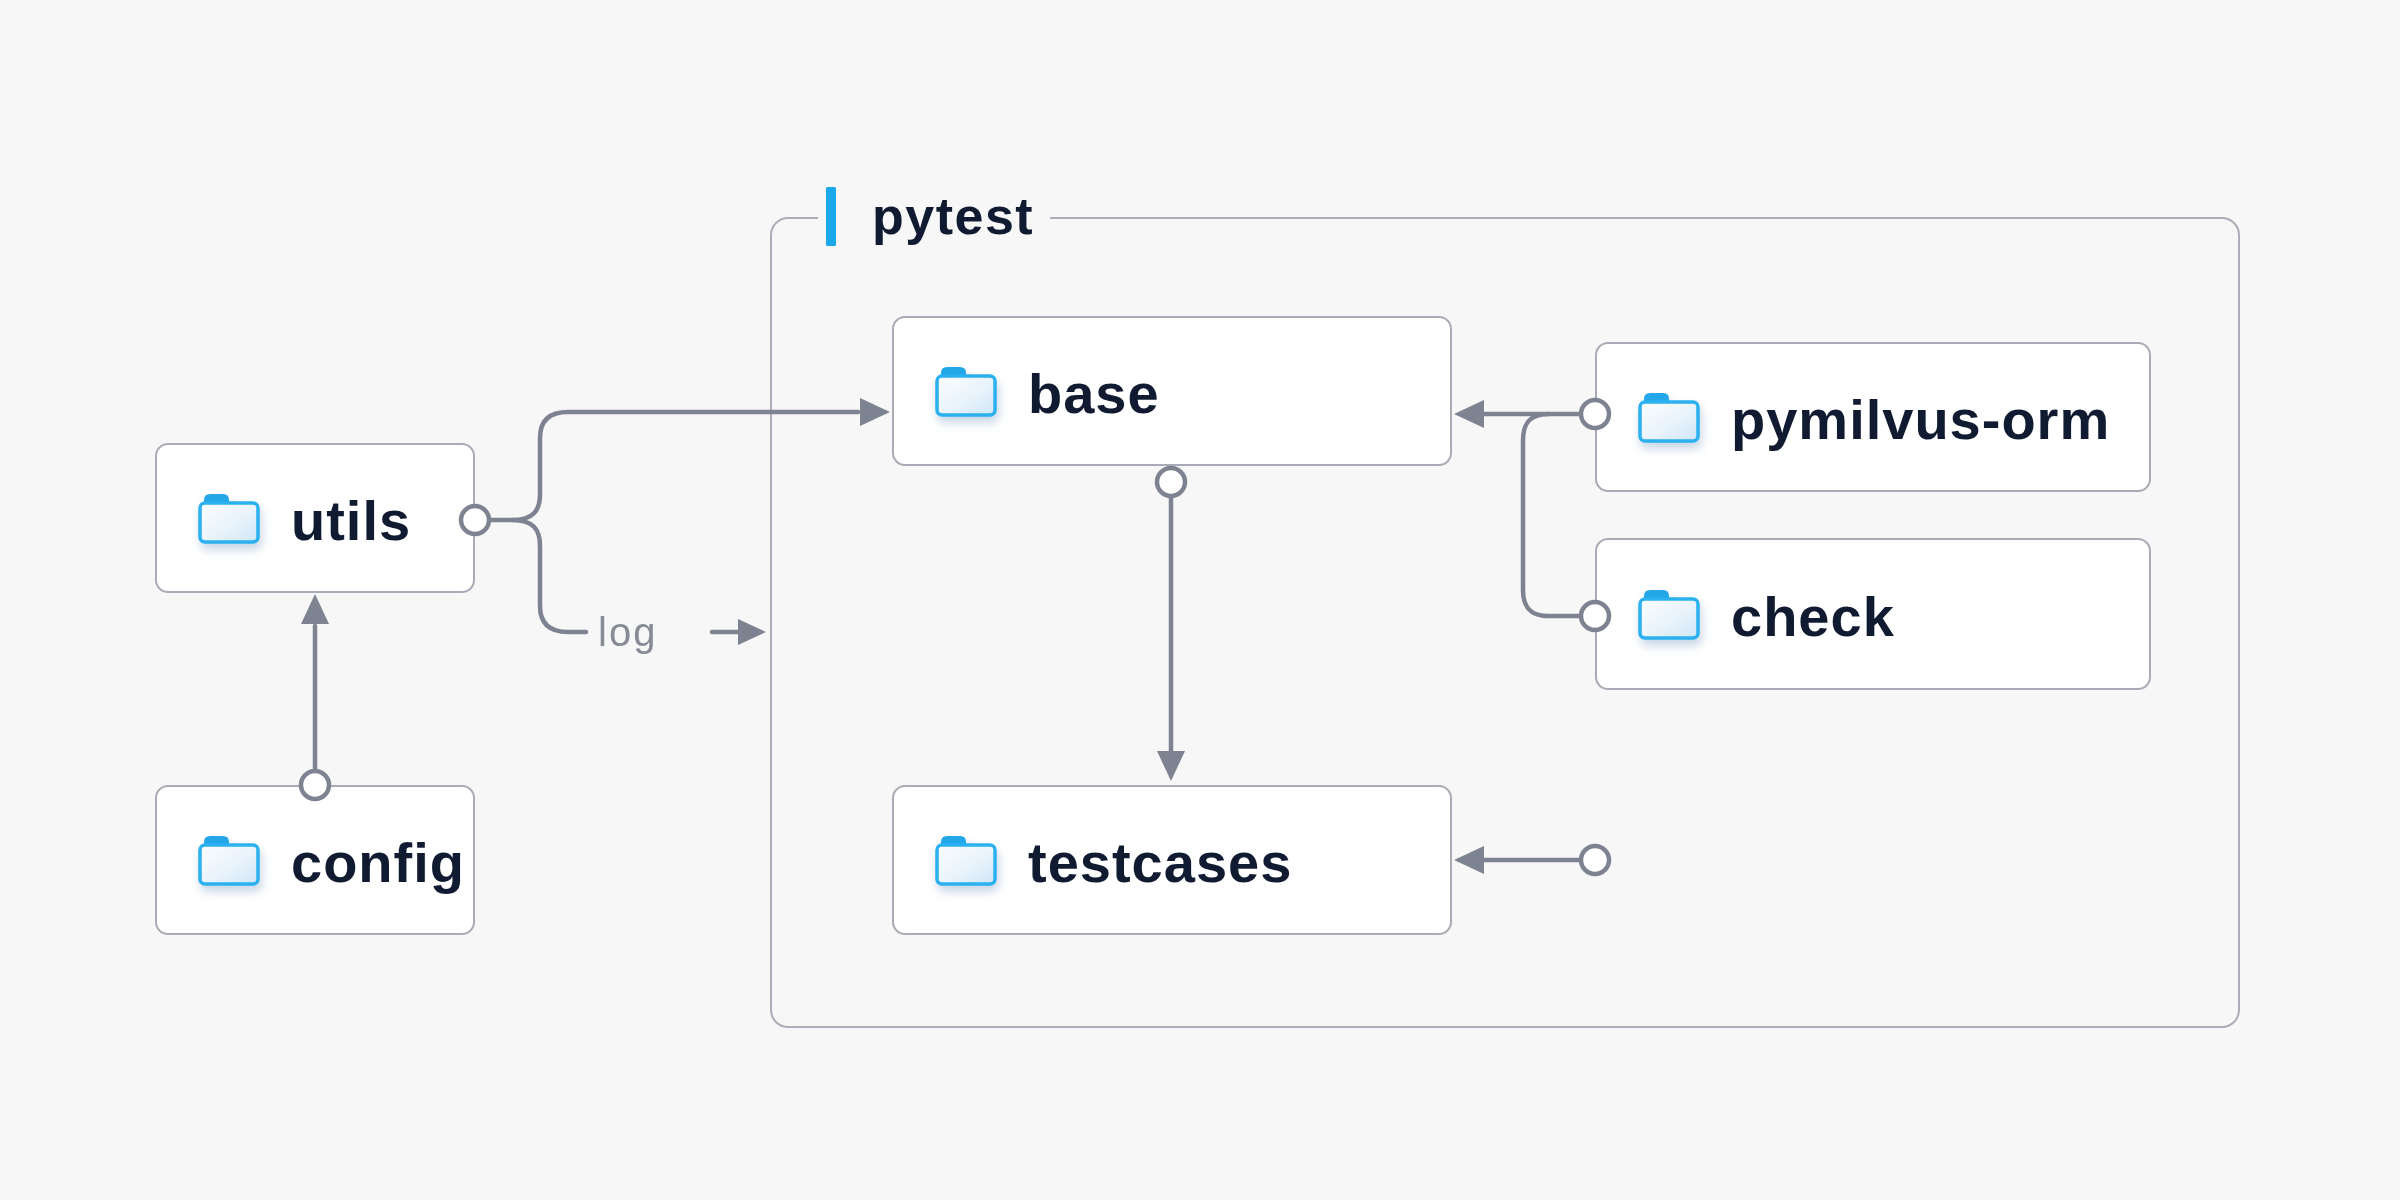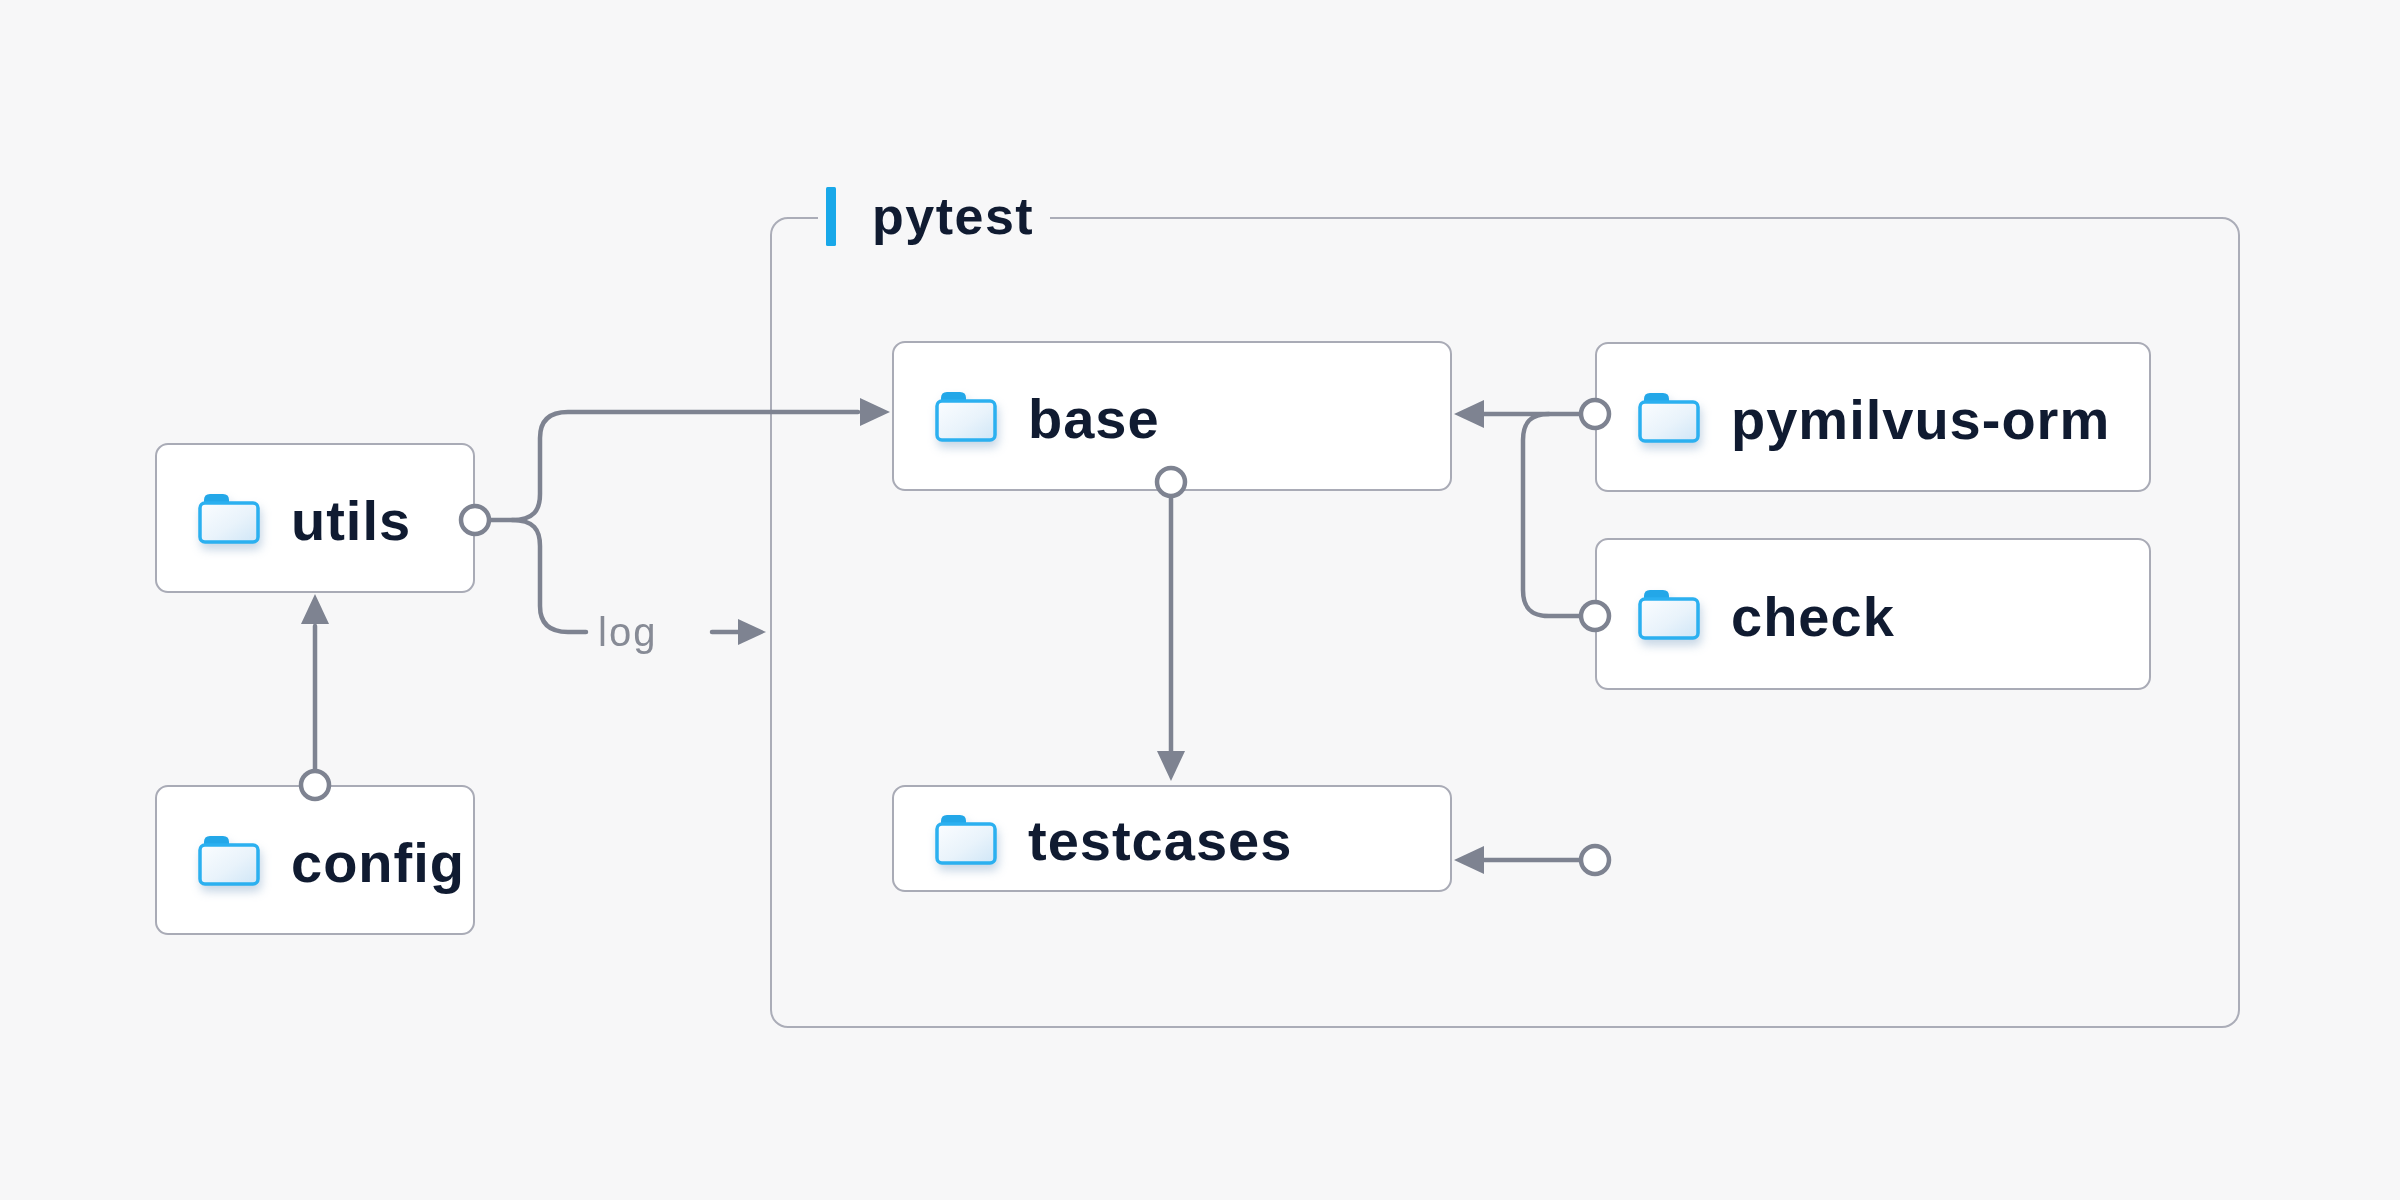--- a/index.html
+++ b/index.html
@@ -67,24 +67,24 @@
     transform: translateY(2px);
   }
   .folder {
     width: 64px; height: 54px;
     flex: none;
     filter: drop-shadow(2px 6px 5px rgba(110, 150, 190, 0.38));
   }
 
   .n-utils     { left: 155px;  top: 443px; width: 320px; height: 150px; }
   .n-config    { left: 155px;  top: 785px; width: 320px; height: 150px; }
-  .n-base      { left: 892px;  top: 341px; width: 560px; height: 150px; }
+  .n-base      { left: 892px;  top: 316px; width: 560px; height: 150px; }
   .n-pymilvus  { left: 1595px; top: 342px; width: 556px; height: 150px; }
   .n-check     { left: 1595px; top: 538px; width: 556px; height: 152px; }
-  .n-testcases { left: 892px;  top: 785px; width: 560px; height: 107px; }
+  .n-testcases { left: 892px;  top: 785px; width: 560px; height: 150px; }
   .n-common    { left: 1595px; top: 785px; width: 556px; height: 150px; }
 
   
   .wires {
     position: absolute;
     left: 0; top: 0;
     width: 2400px; height: 1200px;
     pointer-events: none;
   }
   .wire      { stroke: #7e8391; stroke-width: 4.5; fill: none; stroke-linecap: round; }

